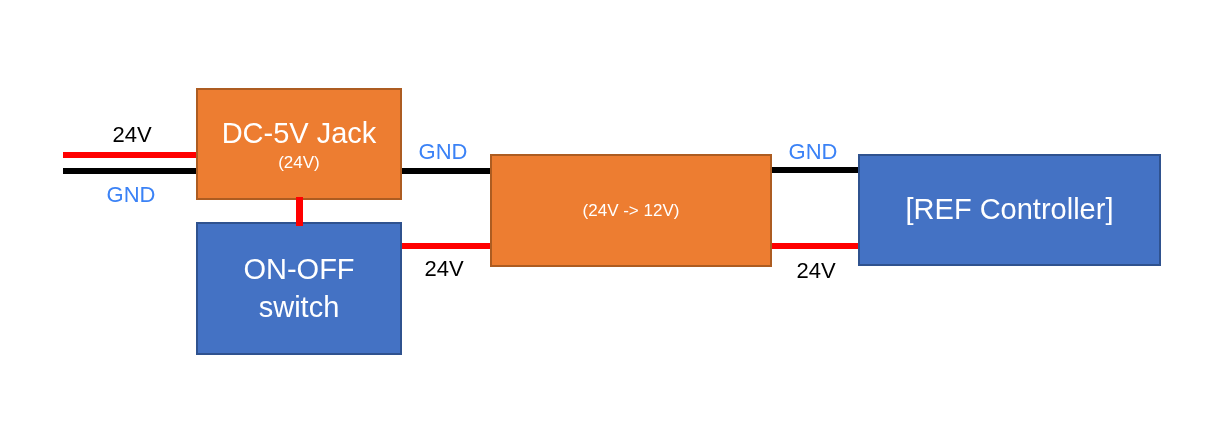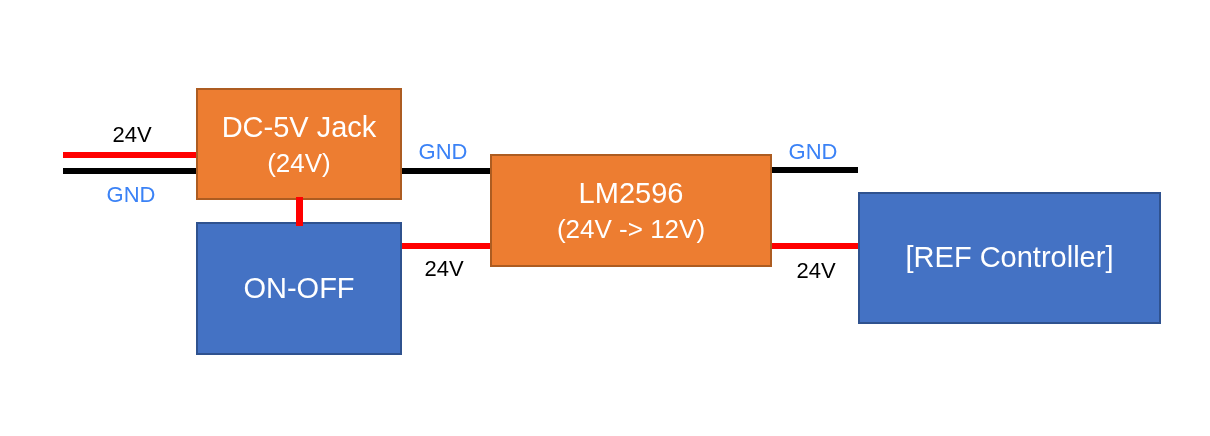--- a/index.html
+++ b/index.html
@@ -16,29 +16,29 @@
     display: flex;
     flex-direction: column;
     align-items: center;
     justify-content: center;
     color: #ffffff;
     text-align: center;
     z-index: 2;
     box-sizing: border-box;
   }
   .block .line1 { font-size: 29px; line-height: 1.3; }
-  .block .line2 { font-size: 26px; line-height: 1.25; }
+  .block .line2 { font-size: 17px; line-height: 1.25; }
   .block .line2:empty { display: none; }
   .block-orange { background: #ED7D31; border: 2px solid #AD5C21; }
   .block-blue   { background: #4472C4; border: 2px solid #2F528F; }
 
   #block-dc-jack        { left: 196px; top: 88px;  width: 206px; height: 112px; }
   #block-on-off-switch  { left: 196px; top: 222px; width: 206px; height: 133px; }
   #block-lm2596         { left: 490px; top: 154px; width: 282px; height: 113px; }
-  #block-ref-controller { left: 858px; top: 154px; width: 303px; height: 132px; margin-top: 38px; }
+  #block-ref-controller { left: 858px; top: 154px; width: 303px; height: 112px; }
 
   .wire { position: absolute; z-index: 1; }
   .wire-red   { background: #FF0000; }
   .wire-black { background: #000000; }
   .wire-over  { z-index: 3; }
 
   #wire-24v-left  { left: 63px;  top: 152px; width: 133px; height: 6px; }
   #wire-gnd-left  { left: 63px;  top: 168px; width: 427px; height: 6px; }
   #wire-24v-vert  { left: 296px; top: 197px; width: 7px;   height: 29px; }
   #wire-24v-mid   { left: 402px; top: 243px; width: 88px;  height: 6px; }
@@ -75,24 +75,24 @@
   <div class="wire wire-black" id="wire-gnd-right"></div>
   <div class="wire wire-red" id="wire-24v-right"></div>
 
   <div class="block block-orange" id="block-dc-jack">
     <div class="line1">DC-5V Jack</div>
     <div class="line2">(24V)</div>
   </div>
 
   <div class="block block-blue" id="block-on-off-switch">
     <div class="line1">ON-OFF</div>
+    <div class="line1">switch</div>
   </div>
 
   <div class="block block-orange" id="block-lm2596">
-    <div class="line1">LM2596</div>
     <div class="line2">(24V -&gt; 12V)</div>
   </div>
 
   <div class="block block-blue" id="block-ref-controller">
     <div class="line1">[REF Controller]</div>
 
   </div>
 
   <div class="wire-label label-red" id="label-24v-left">24V</div>
   <div class="wire-label label-black" id="label-gnd-left">GND</div>

